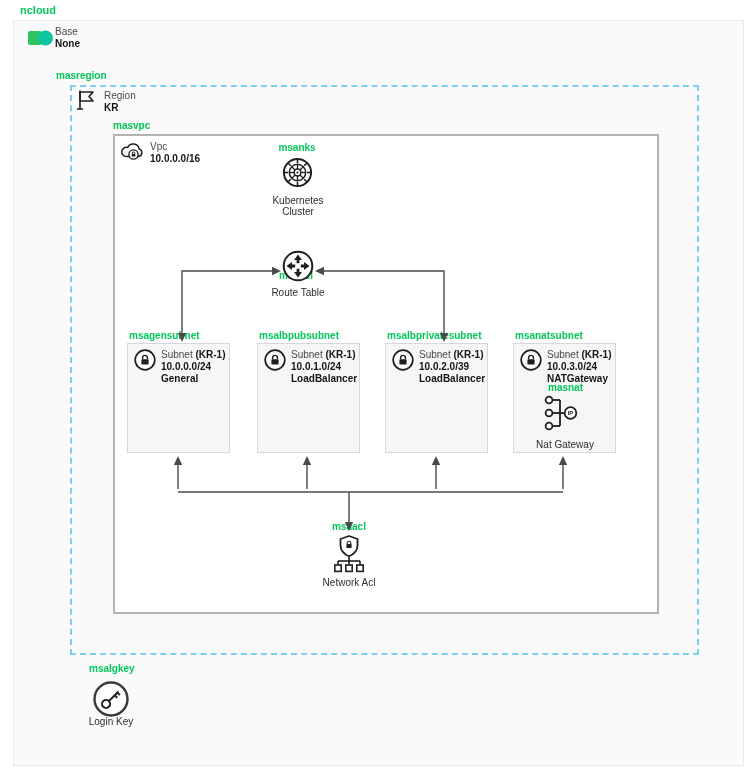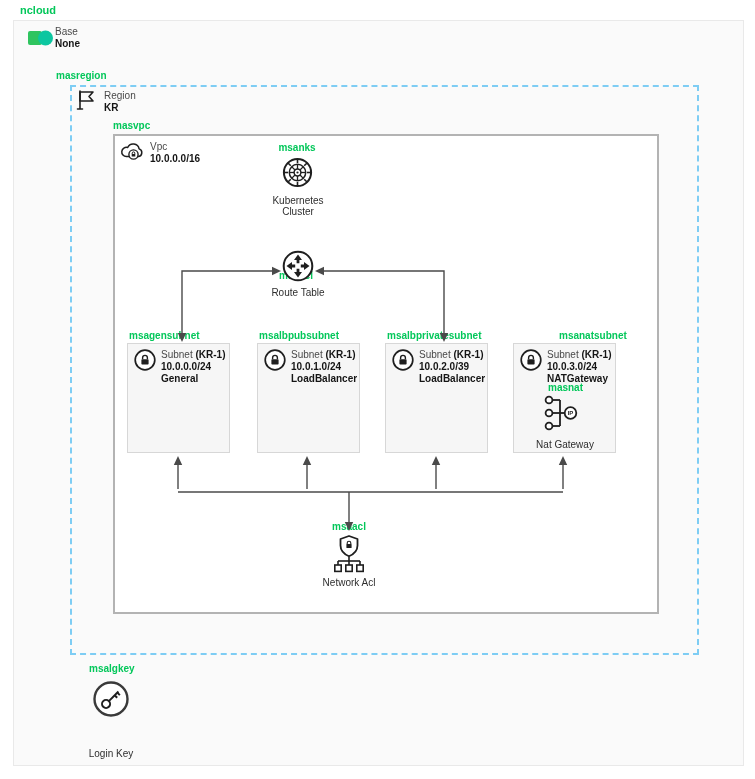--- a/index.html
+++ b/index.html
@@ -136,21 +136,21 @@
     <svg class="icon abs" style="left:6px;top:5px;" width="22" height="22" viewBox="0 0 22 22">
       <circle cx="11" cy="11" r="9.8" stroke="#1f1f1f" stroke-width="1.7" fill="#ffffff"></circle>
       <path d="M8.6 10.2 V8.8 a2.4 2.4 0 0 1 4.8 0 v1.4" stroke="#1f1f1f" stroke-width="1.4" fill="none"></path>
       <rect x="7.4" y="10.2" width="7.2" height="5.4" rx="0.8" fill="#1f1f1f"></rect>
     </svg>
     <div class="abs t-reg" style="left:33px;top:5px;"><span>Subnet</span> <b style="color:#151515;">(KR-1)</b></div>
     <div class="abs t-bold" style="left:33px;top:17px;">10.0.2.0/39</div>
     <div class="abs t-bold" style="left:33px;top:29px;">LoadBalancer</div>
   </div>
 
-  <div class="abs glabel subnet-label" style="left:515px;margin-left:44px;">msanatsubnet</div>
+  <div class="abs glabel subnet-label" style="left:515px;">msanatsubnet</div>
   <div class="abs subnet-box" style="left:513px;">
     <svg class="icon abs" style="left:6px;top:5px;" width="22" height="22" viewBox="0 0 22 22">
       <circle cx="11" cy="11" r="9.8" stroke="#1f1f1f" stroke-width="1.7" fill="#ffffff"></circle>
       <path d="M8.6 10.2 V8.8 a2.4 2.4 0 0 1 4.8 0 v1.4" stroke="#1f1f1f" stroke-width="1.4" fill="none"></path>
       <rect x="7.4" y="10.2" width="7.2" height="5.4" rx="0.8" fill="#1f1f1f"></rect>
     </svg>
     <div class="abs t-reg" style="left:33px;top:5px;"><span>Subnet</span> <b style="color:#151515;">(KR-1)</b></div>
     <div class="abs t-bold" style="left:33px;top:17px;">10.0.3.0/24</div>
     <div class="abs t-bold" style="left:33px;top:29px;">NATGateway</div>
     <div class="abs glabel centered" style="left:4px;top:38px;width:95px;">masnat</div>
@@ -198,21 +198,21 @@
     <svg class="icon" width="38" height="38" viewBox="0 0 38 38">
       <circle cx="19" cy="19" r="16.5" stroke="#3a3a3a" stroke-width="2.4" fill="#ffffff"></circle>
       <g transform="rotate(45 19 19)" stroke="#1f1f1f" stroke-width="2" fill="none">
         <circle cx="19" cy="26" r="4"></circle>
         <line x1="19" y1="22" x2="19" y2="8.5"></line>
         <line x1="19" y1="10" x2="22.5" y2="10"></line>
         <line x1="19" y1="13.8" x2="22.5" y2="13.8"></line>
       </g>
     </svg>
   </div>
-  <div class="abs cap" style="left:71px;top:716px;width:80px;margin-top:32px;">Login Key</div>
+  <div class="abs cap" style="left:71px;top:716px;width:80px;">Login Key</div>
 
   <svg id="wires" class="abs" width="755" height="779" viewBox="0 0 755 779">
     <g stroke="#4a4a4a" stroke-width="1.4" fill="none">
       <path d="M182 335 V271 H273"></path>
       <path d="M444 335 V271 H323"></path>
       <path d="M178 489 V463"></path>
       <path d="M307 489 V463"></path>
       <path d="M436 489 V463"></path>
       <path d="M563 489 V463"></path>
       <path d="M178 492 H563"></path>

